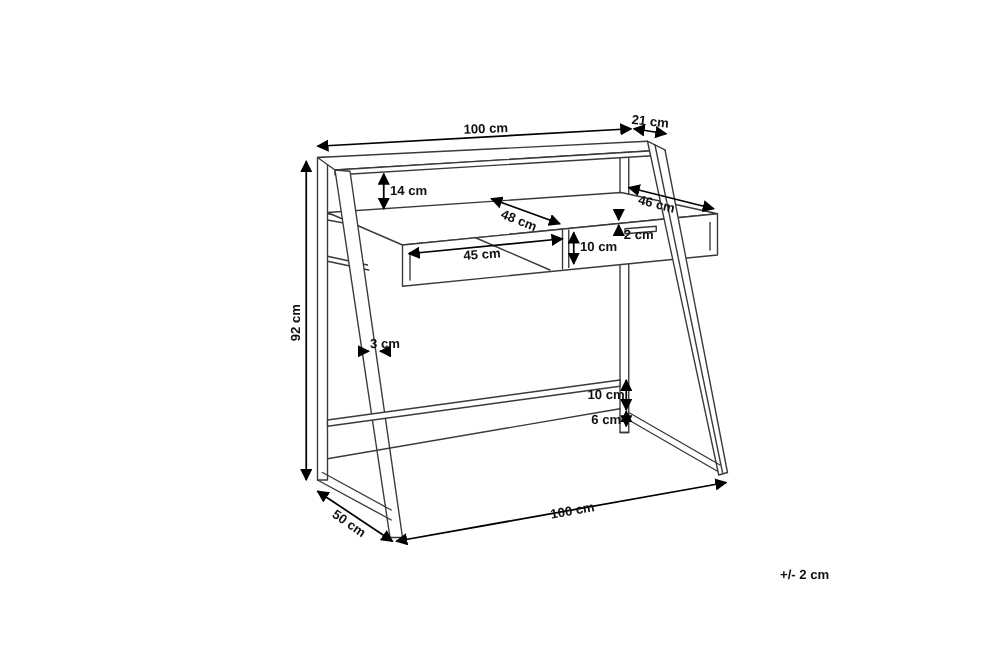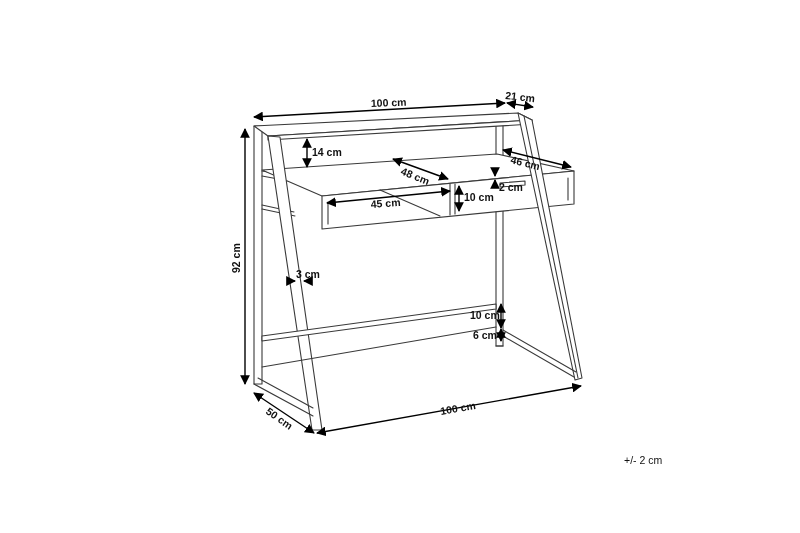--- a/index.html
+++ b/index.html
@@ -2,21 +2,21 @@
 <html><head>
   <meta charset="utf-8">
   <style>
     html, body { margin: 0; padding: 0; background: #ffffff; }
     body { width: 800px; height: 533px; overflow: hidden; position: relative; font-family: "Liberation Sans", sans-serif; }
     #stage { position: absolute; left: 0; top: 0; width: 800px; height: 533px; }
     svg text { font-family: "Liberation Sans", sans-serif; font-weight: bold; font-size: 10.5px; fill: #111; }
     .line { stroke: #3a3a3a; stroke-width: 1.1; fill: none; stroke-linejoin: round; stroke-linecap: round; }
     .face { fill: #ffffff; stroke: #3a3a3a; stroke-width: 1.1; stroke-linejoin: round; }
     .dim { stroke: #000; stroke-width: 1.4; fill: none; }
-    .tol { position: absolute; left: 624px; top: 454px; font-family: "Liberation Sans", sans-serif; font-weight: normal; font-size: 10.5px; color: #111; }
+    .tol { position: absolute; left: 624px; top: 454px; font-family: "Liberation Sans", sans-serif; font-weight: bold; font-size: 10.5px; color: #111; }
   </style>
 </head>
 <body>
 
 <div id="stage">
 <svg width="800" height="533" viewBox="0 0 800 533" xmlns="http://www.w3.org/2000/svg">
   <defs>
     <marker id="ah" viewBox="0 0 10 10" refX="9" refY="5" markerWidth="7" markerHeight="7" orient="auto-start-reverse">
       <path d="M0,0 L10,5 L0,10 z" fill="#000"></path>
     </marker>

